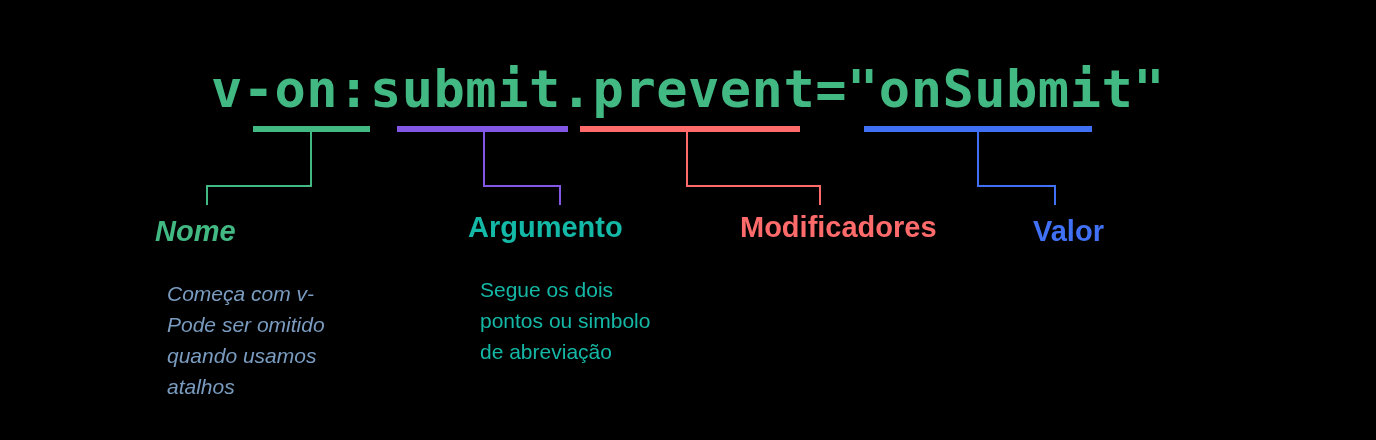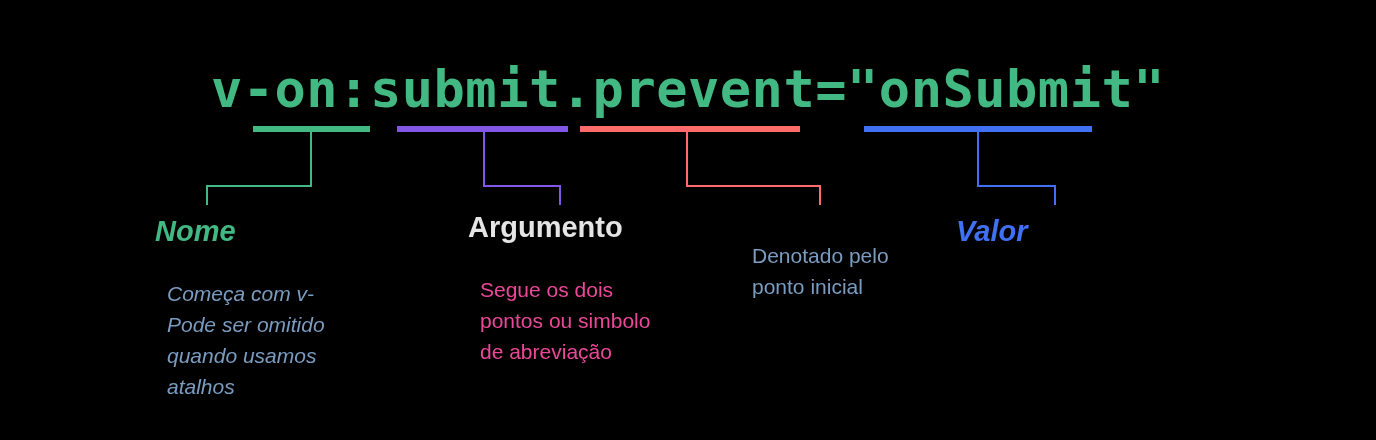--- a/index.html
+++ b/index.html
@@ -100,27 +100,26 @@
 
   <div id="columns-layer">
       <div class="column" style="left: 155px; font-style: italic;">
         <div class="col-title" style="color: rgb(66, 184, 131);">Nome</div>
         <div class="col-desc" style="color: rgb(122, 156, 192);">Começa com v-
 Pode ser omitido
 quando usamos
 atalhos</div>
       </div>
       <div class="column raised" style="left: 468px;">
-        <div class="col-title" style="color: #e5e5e5;">Argumento</div>
-        <div class="col-desc" style="color: #ec4899;">Segue os dois
+        <div class="col-title" style="color: #14b8a6;">Argumento</div>
+        <div class="col-desc" style="color: #14b8a6;">Segue os dois
 pontos ou simbolo
 de abreviação</div>
       </div>
       <div class="column raised" style="left: 740px;">
-        <div class="col-desc" style="color: rgb(122, 156, 192);">Denotado pelo
-ponto inicial</div>
+        <div class="col-title" style="color: rgb(255, 107, 107);">Modificadores</div>
       </div>
-      <div class="column" style="left: 956px; font-style: italic;">
+      <div class="column" style="left: 1033px;">
         <div class="col-title" style="color: rgb(64, 113, 244);">Valor</div>
       </div>
     </div>
 
 </div>
 
 </body></html>

